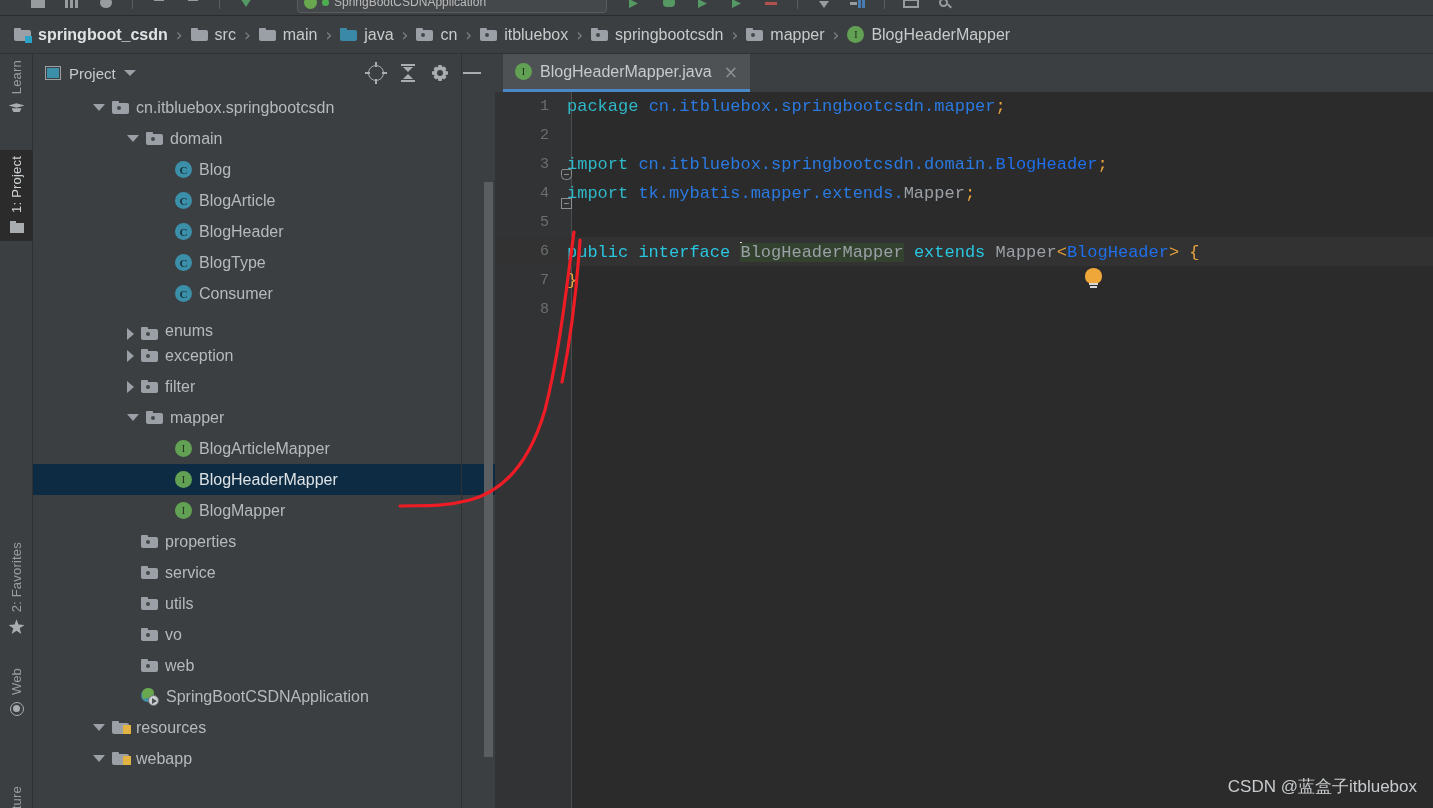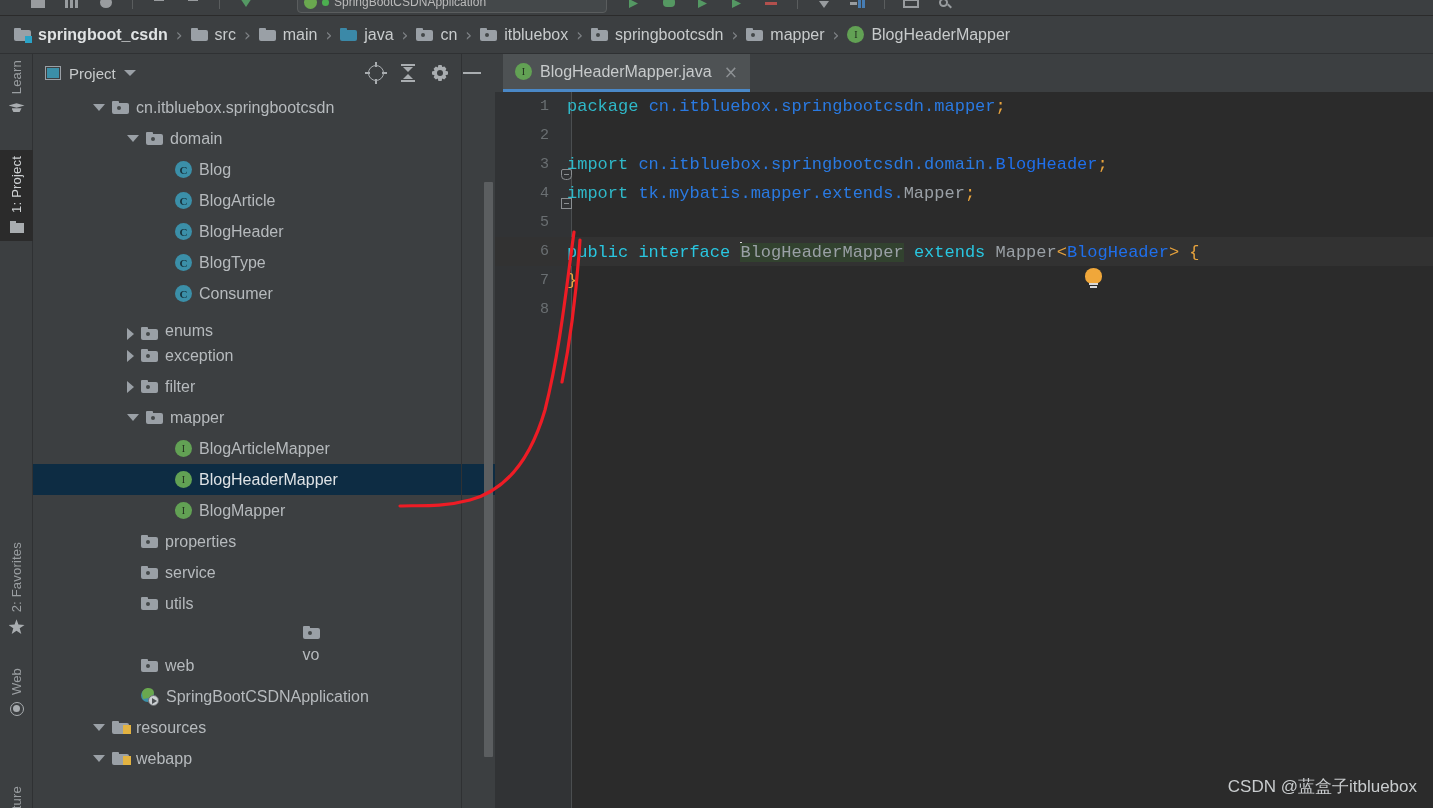--- a/index.html
+++ b/index.html
@@ -493,21 +493,21 @@
           </span>
           <span class="tlabel">service</span>
         </div>
         <div class="trow" style="padding-left: 94px;">
           <span class="arrow-sp"></span>
           <span class="fold">
             <i class="pin"></i>
           </span>
           <span class="tlabel">utils</span>
         </div>
-        <div class="trow" style="padding-left: 94px; flex-direction: column;">
+        <div class="trow" style="padding-left: 94px;">
           <span class="arrow-sp"></span>
           <span class="fold">
             <i class="pin"></i>
           </span>
           <span class="tlabel">vo</span>
         </div>
         <div class="trow" style="padding-left: 94px;">
           <span class="arrow-sp"></span>
           <span class="fold">
             <i class="pin"></i>

